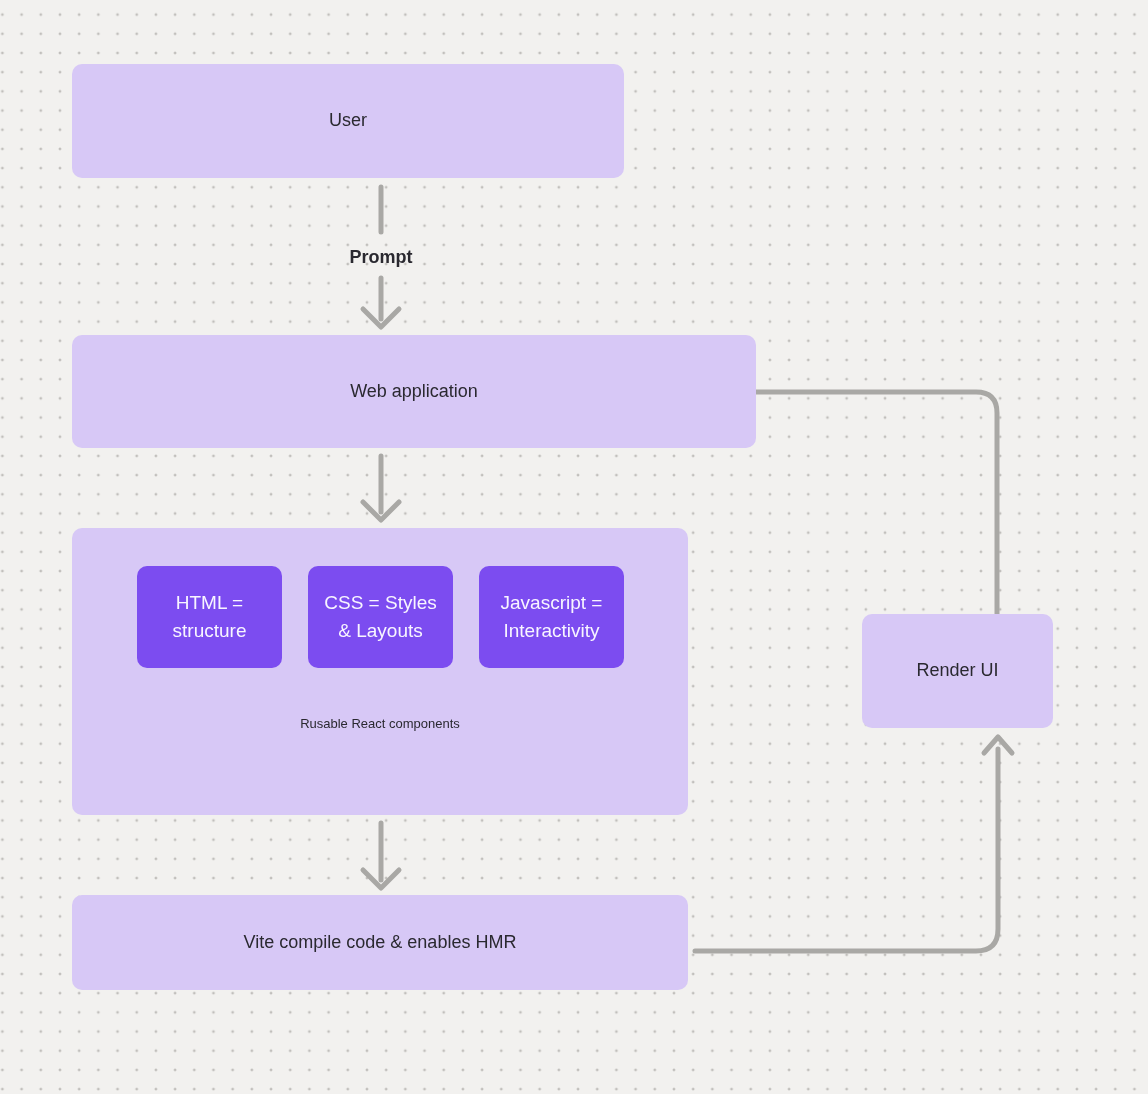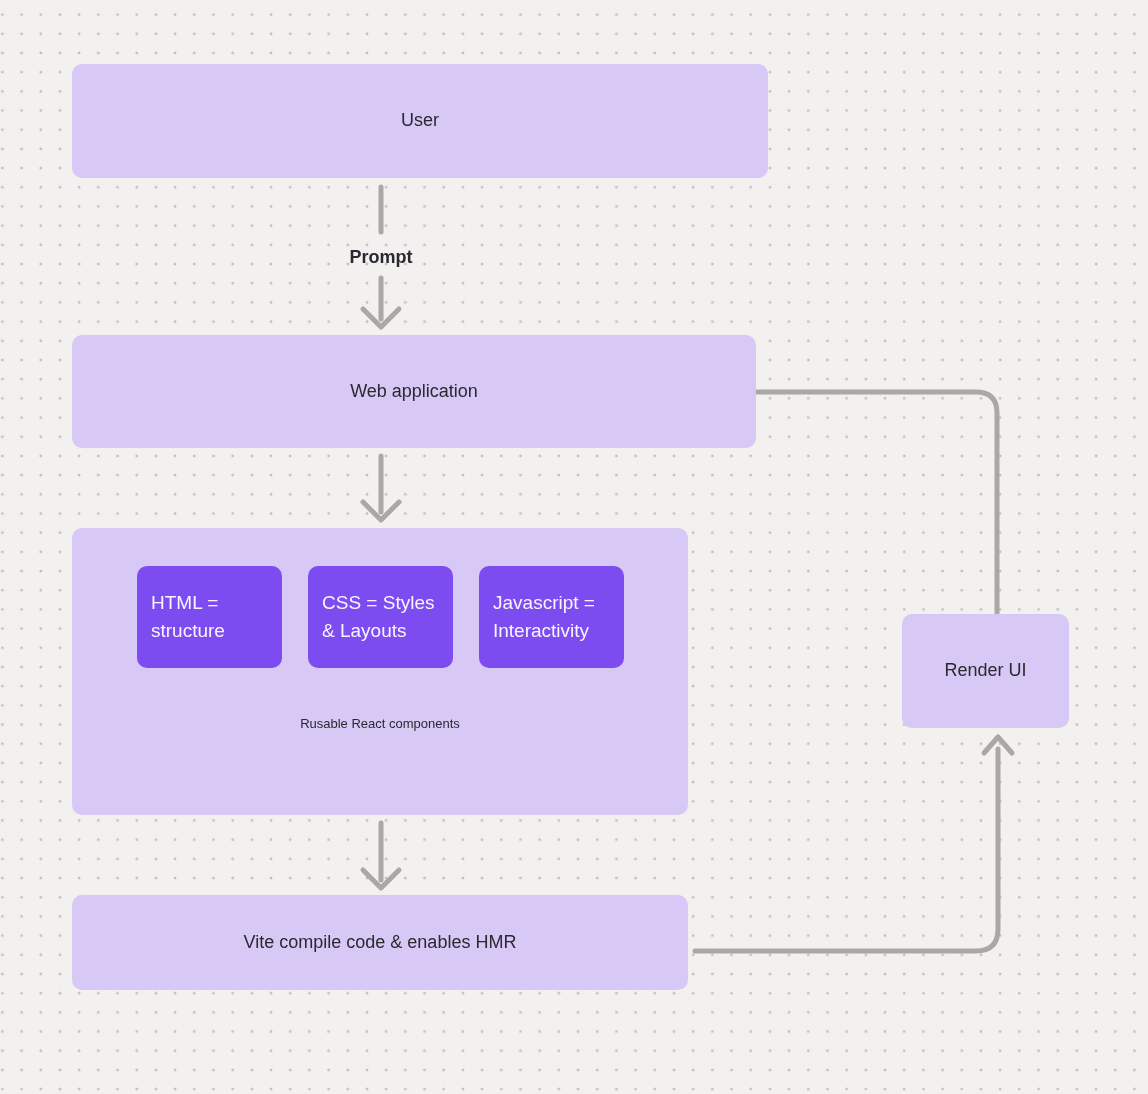--- a/index.html
+++ b/index.html
@@ -31,42 +31,43 @@
     position: absolute;
     background: var(--node-fill);
     border-radius: 10px;
     display: flex;
     align-items: center;
     justify-content: center;
     color: var(--text);
     font-size: 18px;
     line-height: 1.3;
   }
-  #node-user   { left: 72px; top: 64px;  width: 696px; height: 114px; }
+  #node-user   { left: 72px; top: 64px;  width: 552px; height: 114px; }
   #node-webapp { left: 72px; top: 335px; width: 684px; height: 113px; }
   #node-group  { left: 72px; top: 528px; width: 616px; height: 287px; display: block; }
   #node-vite   { left: 72px; top: 895px; width: 616px; height: 95px; }
-  #node-render { left: 902px; top: 614px; width: 167px; height: 114px; }
+  #node-render { left: 862px; top: 614px; width: 191px; height: 114px; }
 
   .chip-row {
     position: absolute;
     left: 65px;
     top: 38px;
     display: flex;
     gap: 26px;
   }
   .chip {
     width: 145px;
     height: 102px;
     border-radius: 10px;
     background: var(--chip-fill);
     color: var(--chip-text);
     display: flex;
     align-items: center;
     justify-content: center;
+    text-align: center;
     font-size: 19px;
     line-height: 28px;
     padding: 0 14px;
   }
   .group-caption {
     position: absolute;
     left: 0;
     top: 188px;
     width: 100%;
     text-align: center;

